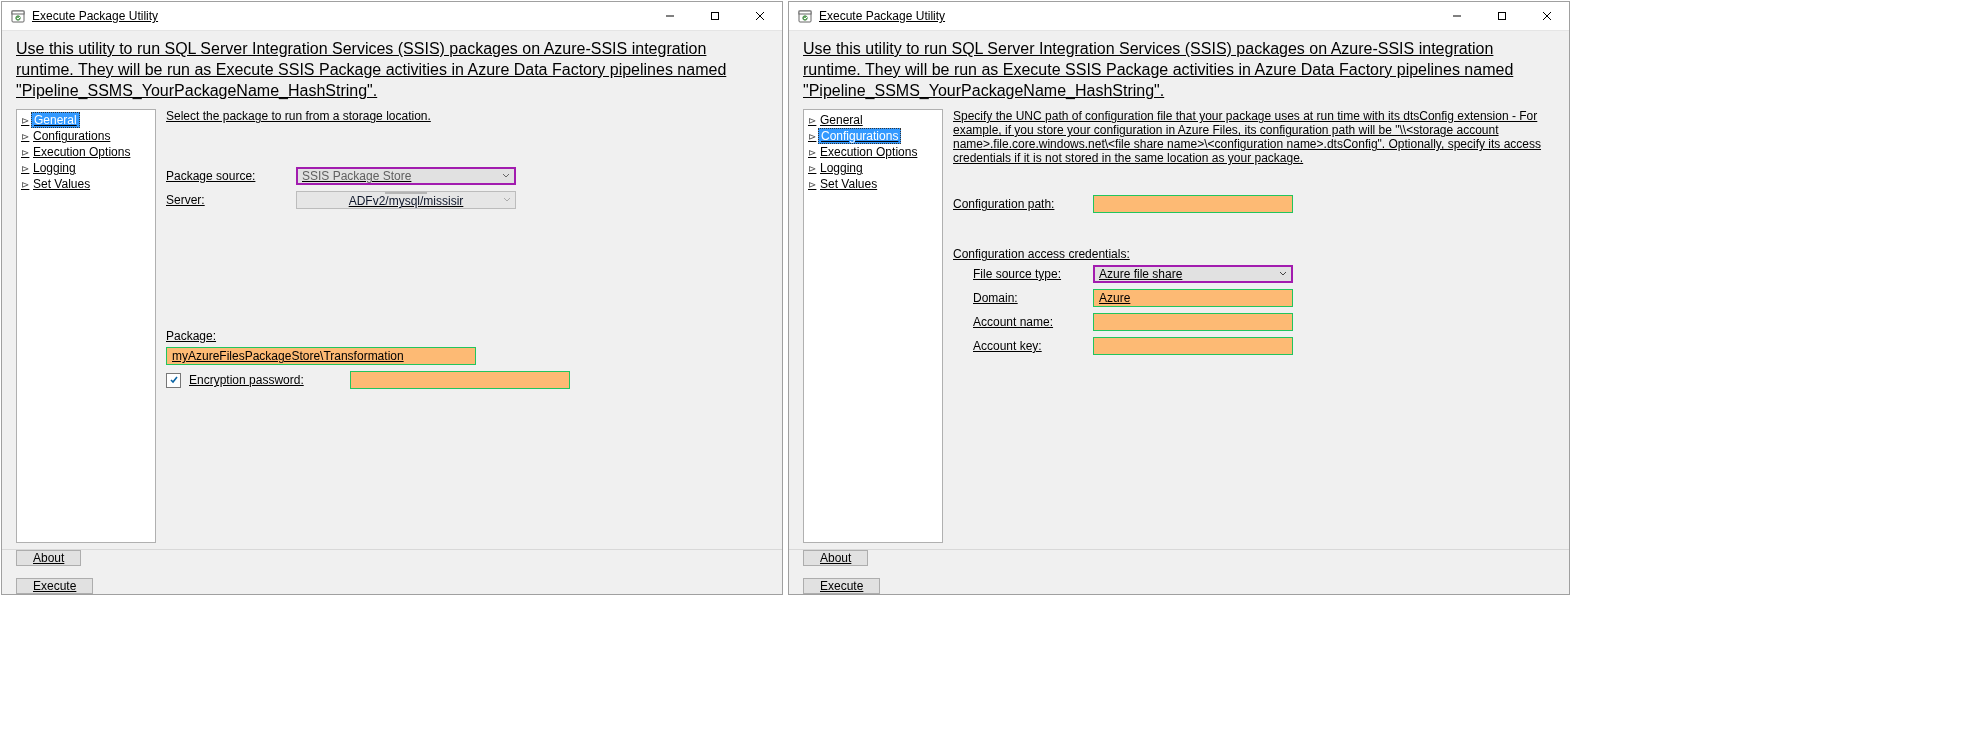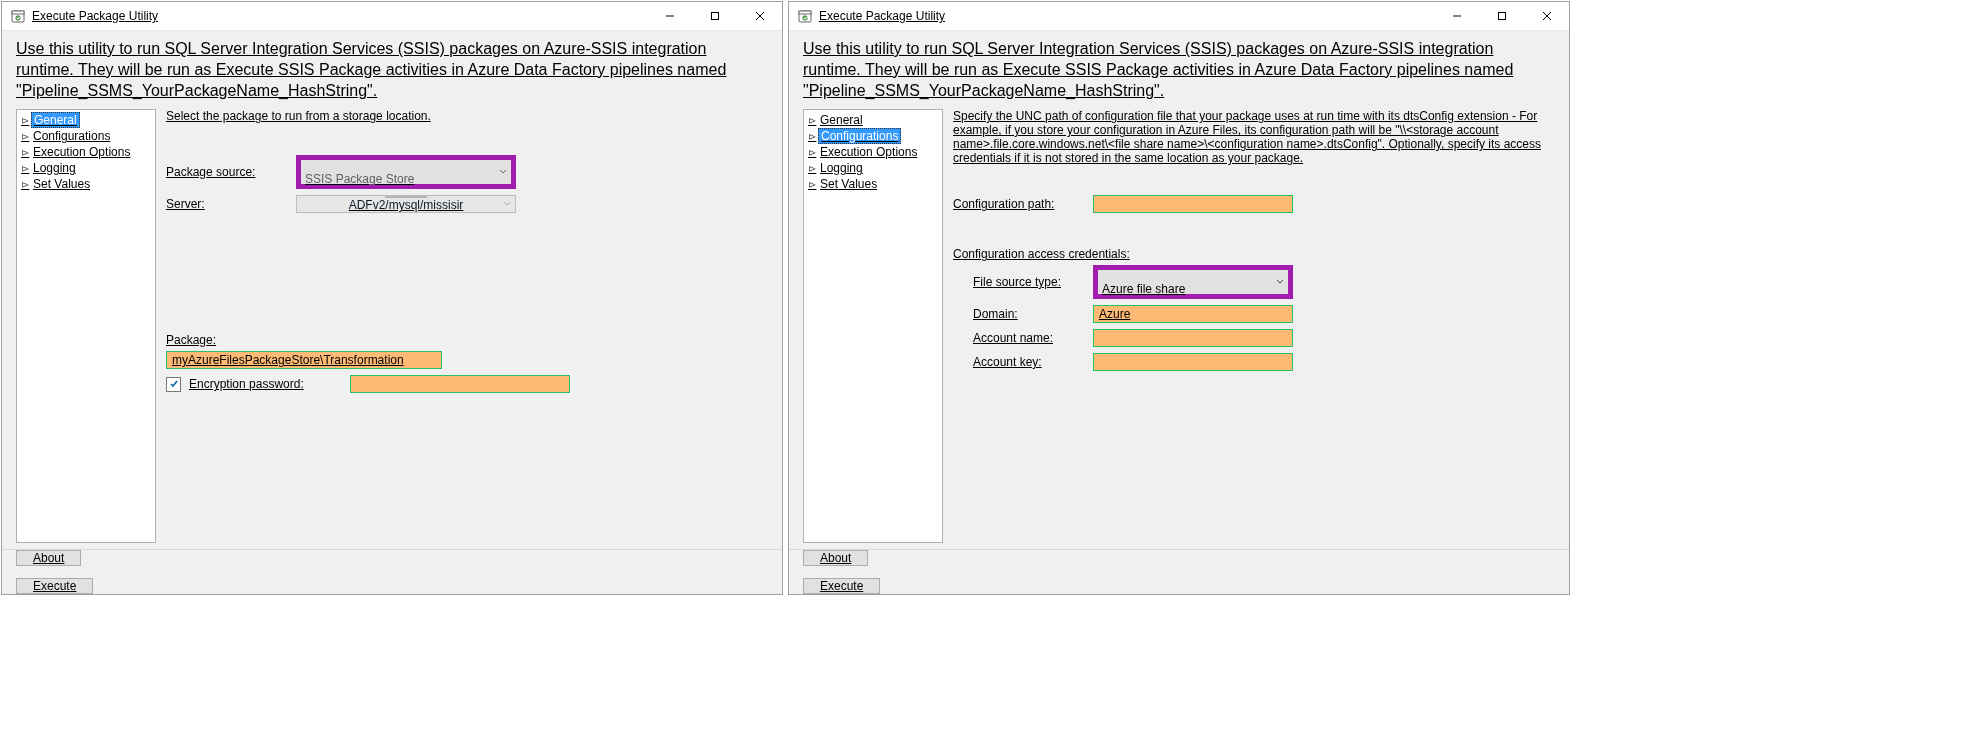--- a/index.html
+++ b/index.html
@@ -33,44 +33,44 @@
   .intro{padding:8px 14px 8px 14px;font-size:16px;line-height:1.3;}
   
   .body{flex:1;display:flex;gap:10px;padding:0 14px 6px 14px;min-height:0;}
   .tree{width:140px;background:#ffffff;border:1px solid #b0b0b0;padding:2px 0;box-sizing:border-box;}
   .tree-item{display:flex;align-items:center;height:16px;padding:0 4px;cursor:default;}
   .tree-item .expander{width:10px;font-size:10px;color:#555;}
   .tree-item .lbl{padding:0 2px;}
   .tree-item.selected .lbl{color:#fff;border:1px dotted #333;}
   .tree-item.selected .lbl{background:var(--hl);}
   .content{flex:1;display:flex;flex-direction:column;}
-  .desc{font-size:12px;margin-bottom:32px;}
+  .desc{font-size:12px;margin-bottom:44px;}
   .form{display:grid;grid-template-columns:130px 220px;row-gap:6px;align-items:center;}
   .form .lab{font-size:12px;}
   .dd{
-    height:18px;border:5px solid #a21caf;background:var(--btn-bg);
-    display:flex;padding:12px 4px;position:relative;box-sizing:border-box;
+    height:18px;border:2px solid #a21caf;background:var(--btn-bg);
+    display:flex;padding:0 4px;position:relative;box-sizing:border-box;
   }
   .dd.disabled{color:#606060;}
   .dd .arrow{position:absolute;right:4px;top:50%;transform:translateY(-50%);}
   .txt{height:18px;border:1px solid #22c55e;background:#fdba74;font:inherit;padding:0 5px;box-sizing:border-box;}
   .txt:disabled{background:#fff;color:#606060;}
   input.txt{outline:none;}
   .redact{display:inline-block;height:10px;background:#b5b5b5;vertical-align:middle;}
   .serverbox{
     height:18px;border:1px solid #bcbcbc;background:var(--disabled);display:flex;align-items:center;box-sizing:border-box;color:#0f172a;
     position:relative;padding:0 3px;flex-direction:column;
   }
   .serverbox .arrow{position:absolute;right:4px;top:50%;transform:translateY(-50%);}
   .sec-head{font-size:12px;margin:10px 0 4px 0;}
   .indent{margin-left:20px;}
   .check-row{display:flex;align-items:center;gap:8px;}
   .check{width:13px;height:13px;border:1px solid #777;background:#fff;display:inline-flex;align-items:center;justify-content:center;}
   .check svg{display:block;}
-  .pkg-input{width:276px;}
+  .pkg-input{width:310px;}
   .enc-input{width:220px;margin-left:38px;}
   
   .footer{height:44px;border-top:1px solid #d8d8d8;display:flex;align-items:flex-start;padding:0 14px;gap:6px;flex-direction:column;}
   .footer .spacer{flex:1;}
   .btn{min-width:60px;height:22px;border:1px solid var(--btn-border);background:var(--btn-bg);padding:0 16px;display:inline-flex;align-items:center;justify-content:center;font:inherit;}
   
   .pkg-icon rect{stroke:#666;fill:#fff;}
 </style>
 </head>
 <body>

